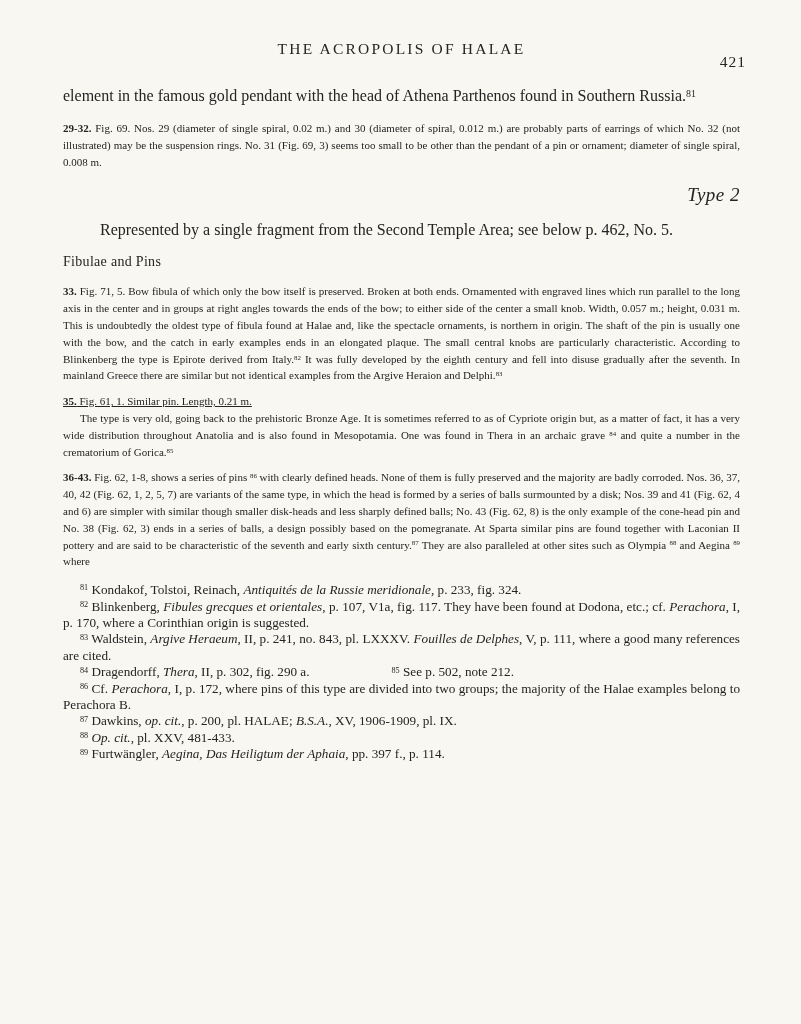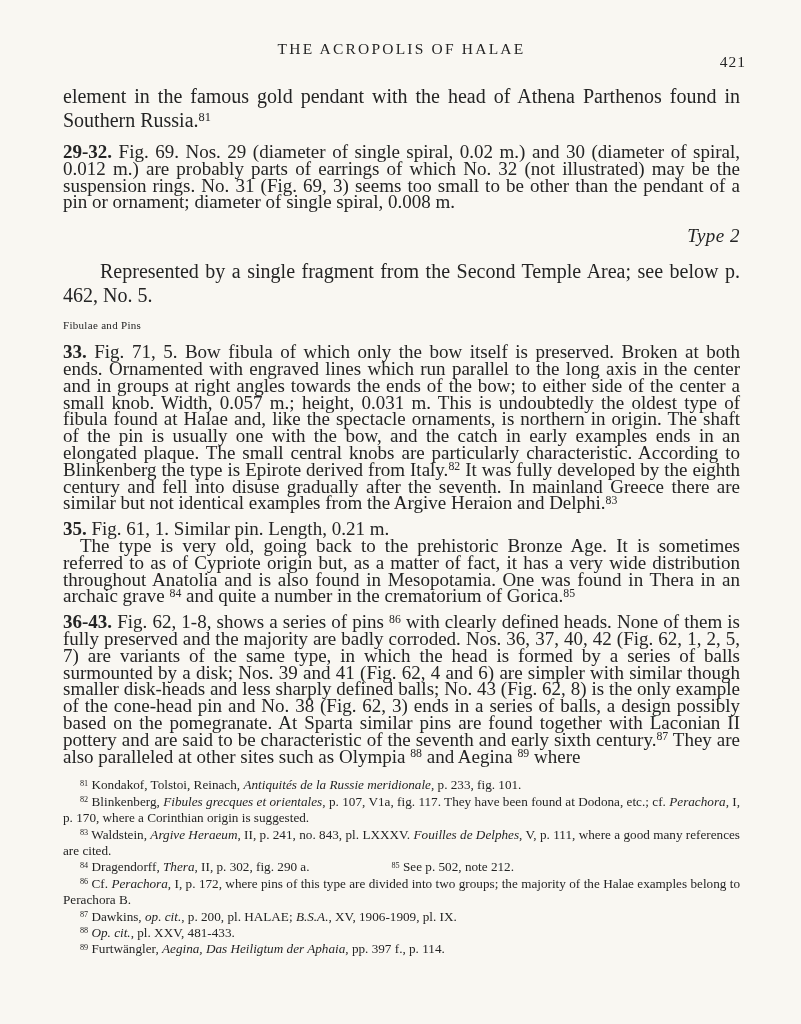--- a/index.html
+++ b/index.html
@@ -30,47 +30,47 @@
     margin-bottom:22px;
     white-space:nowrap;
   }
   .page-number{
     position:absolute;
     right:-6px;
     top:13px;
     letter-spacing:1px;
   }
   .body-text{
-    font-size:20px;
+    font-size:16px;
     line-height:24px;
     text-align:justify;
     margin:0 0 12px 0;
   }
   .indent{text-indent:37px;}
   .type-heading{
     margin:14px 0 12px 0;
     text-align:right;
     font-style:italic;
     font-weight:normal;
     font-size:19px;
     letter-spacing:0.5px;
   }
   .section-heading{
     margin:12px 0 13px 0;
     font-weight:normal;
-    font-size:11px;
+    font-size:14px;
     letter-spacing:0.3px;
   }
   .small-text{
-    font-size:19px;
+    font-size:11px;
     line-height:16.8px;
     text-align:justify;
     margin:0 0 9px 0;
   }
-  .no-bottom{margin-bottom:0;}
+  .no-bottom{margin-bottom:0;text-decoration:underline;}
   .indent-small{text-indent:17px;}
   .footnotes{
     margin-top:12px;
     font-size:13.2px;
     line-height:16.4px;
   }
   .footnote{
     margin:0;
     text-indent:17px;
     text-align:justify;
@@ -110,21 +110,21 @@
 
 
     <p class="small-text no-bottom"><span class="r-b">35.</span><span> Fig. 61, 1. Similar pin. Length, 0.21 m.</span></p>
 
     <p class="small-text indent-small"><span>The type is very old, going back to the prehistoric Bronze Age. It is sometimes referred to as of Cypriote origin but, as a matter of fact, it has a very wide distribution throughout Anatolia and is also found in Mesopotamia. One was found in Thera in an archaic grave </span><span class="r-sup">84</span><span> and quite a number in the crematorium of Gorica.</span><span class="r-sup">85</span></p>
 
     <p class="small-text"><span class="r-b">36-43.</span><span> Fig. 62, 1-8, shows a series of pins </span><span class="r-sup">86</span><span> with clearly defined heads. None of them is fully preserved and the majority are badly corroded. Nos. 36, 37, 40, 42 (Fig. 62, 1, 2, 5, 7) are variants of the same type, in which the head is formed by a series of balls surmounted by a disk; Nos. 39 and 41 (Fig. 62, 4 and 6) are simpler with similar though smaller disk-heads and less sharply defined balls; No. 43 (Fig. 62, 8) is the only example of the cone-head pin and No. 38 (Fig. 62, 3) ends in a series of balls, a design possibly based on the pomegranate. At Sparta similar pins are found together with Laconian II pottery and are said to be characteristic of the seventh and early sixth century.</span><span class="r-sup">87</span><span> They are also paralleled at other sites such as Olympia </span><span class="r-sup">88</span><span> and Aegina </span><span class="r-sup">89</span><span> where</span></p>
   </main>
 
   <footer class="footnotes">
-    <p class="footnote"><span class="r-sup">81</span><span> Kondakof, Tolstoi, Reinach, </span><span class="r-i">Antiquités de la Russie meridionale</span><span>, p. 233, fig. 101.</span></p>
+    <p class="footnote"><span class="r-sup">81</span><span> Kondakof, Tolstoi, Reinach, </span><span class="r-i">Antiquités de la Russie meridionale</span><span>, p. 233, fig. 324.</span></p>
     <p class="footnote"><span class="r-sup">82</span><span> Blinkenberg, </span><span class="r-i">Fibules grecques et orientales</span><span>, p. 107, V1a, fig. 117. They have been found at Dodona, etc.; cf. </span><span class="r-i">Perachora</span><span>, I, p. 170, where a Corinthian origin is suggested.</span></p>
     <p class="footnote"><span class="r-sup">83</span><span> Waldstein, </span><span class="r-i">Argive Heraeum</span><span>, II, p. 241, no. 843, pl. LXXXV. </span><span class="r-i">Fouilles de Delphes</span><span>, V, p. 111, where a good many references are cited.</span></p>
     <p class="footnote"><span class="r-sup">84</span><span> Dragendorff, </span><span class="r-i">Thera</span><span>, II, p. 302, fig. 290 a.</span><span class="r-gap"> </span><span class="r-sup">85</span><span> See p. 502, note 212.</span></p>
     <p class="footnote"><span class="r-sup">86</span><span> Cf. </span><span class="r-i">Perachora</span><span>, I, p. 172, where pins of this type are divided into two groups; the majority of the Halae examples belong to Perachora B.</span></p>
     <p class="footnote"><span class="r-sup">87</span><span> Dawkins, </span><span class="r-i">op. cit.</span><span>, p. 200, pl. HALAE; </span><span class="r-i">B.S.A.</span><span>, XV, 1906-1909, pl. IX.</span></p>
     <p class="footnote"><span class="r-sup">88</span><span> </span><span class="r-i">Op. cit.</span><span>, pl. XXV, 481-433.</span></p>
     <p class="footnote"><span class="r-sup">89</span><span> Furtwängler, </span><span class="r-i">Aegina, Das Heiligtum der Aphaia</span><span>, pp. 397 f., p. 114.</span></p>
   </footer>
 
 </div>

